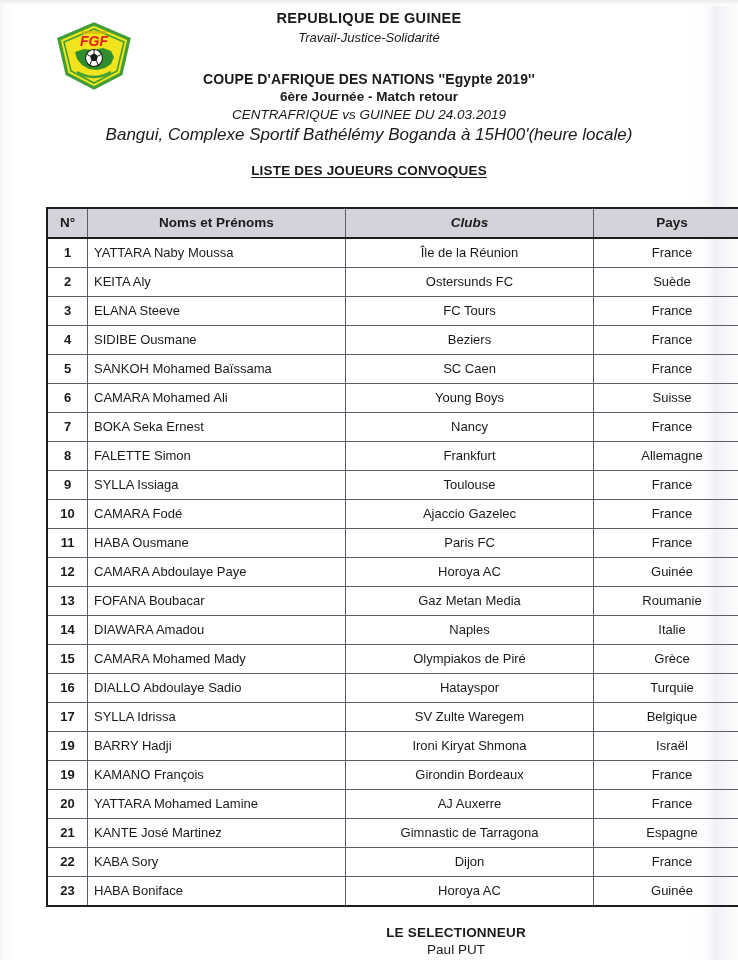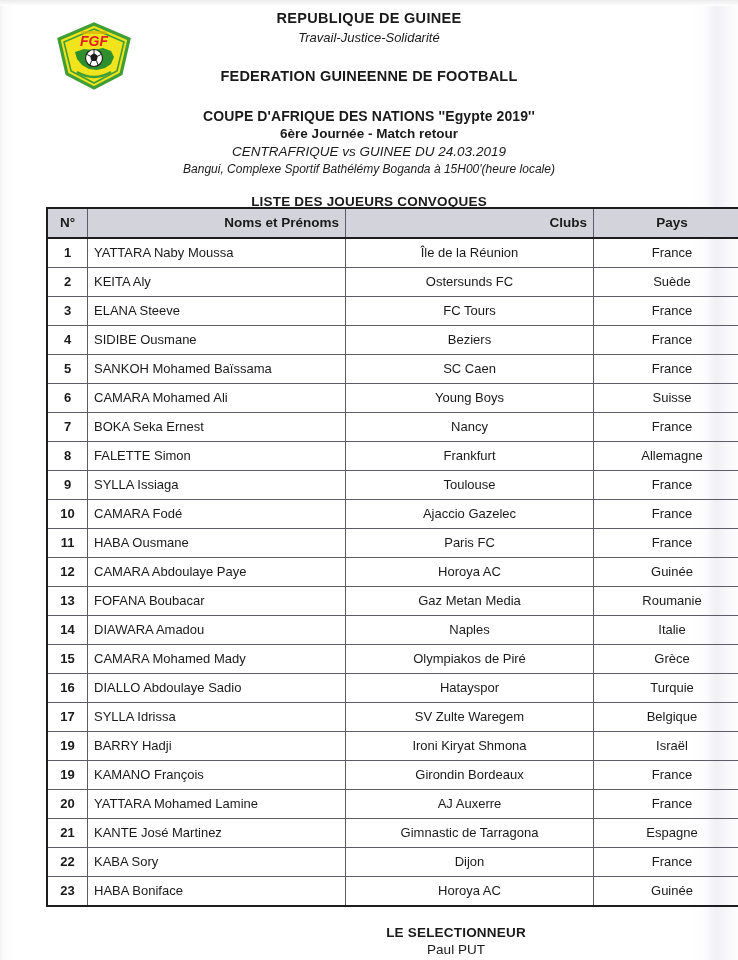--- a/index.html
+++ b/index.html
@@ -88,21 +88,21 @@
     font-size: 13.5px;
     font-weight: bold;
     margin-top: 2px;
   }
   .t-match {
     font-size: 13.5px;
     font-style: italic;
     margin-top: 3px;
   }
   .t-venue {
-    font-size: 12px;
+    font-size: 17px;
     font-style: italic;
     margin-top: 3px;
   }
   .t-liste {
     font-size: 13.5px;
     font-weight: bold;
     text-decoration: underline;
     text-underline-offset: 2px;
     margin-top: 18px;
     letter-spacing: 0.2px;
@@ -130,22 +130,22 @@
     overflow: hidden;
     white-space: nowrap;
   }
   table.squad thead th {
     background: #d3d3dc;
     font-weight: bold;
     font-size: 13.5px;
     border-bottom: 2px solid #1d1d1d;
   }
   .col-no    { width: 27px;  text-align: center; }
-  .col-name  { width: 245px; text-align: right; }
-  .col-club  { width: 235px; text-align: right; }
+  .col-name  { width: 245px; text-align: center; }
+  .col-club  { width: 235px; text-align: center; font-style: italic; }
   .col-pays  { width: 144px; text-align: center; }
 
   td.cell-no { font-weight: bold; text-align: center; padding: 0; }
   td.cell-name { text-align: left; padding-left: 7px; }
   td.cell-club { text-align: center; }
   td.cell-pays { text-align: center; }
 
   th.col-no { padding: 0; }
 
   
@@ -198,21 +198,20 @@
         <path d="M41,27.5 L41,31 M34.2,32.6 L37,34 M47.8,32.6 L45,34
                  M36.6,43.8 L38.5,39 M45.4,43.8 L43.5,39" stroke="#1b1b1b" stroke-width="1" fill="none"></path>
 
         <path d="M24,50 Q41,60 58,50" stroke="#3f9e36" stroke-width="2.4" fill="none"></path>
       </svg>
     </div>
 
     <div class="title-block">
       <div class="t-republique">REPUBLIQUE DE GUINEE</div>
       <div class="t-devise">Travail-Justice-Solidarité</div>
-      <div class="t-federation">FEDERATION GUINEENNE DE FOOTBALL</div>
       <div class="t-coupe">COUPE D'AFRIQUE DES NATIONS ''Egypte 2019''</div>
       <div class="t-journee">6ère Journée - Match retour</div>
       <div class="t-match">CENTRAFRIQUE vs GUINEE DU 24.03.2019</div>
       <div class="t-venue">Bangui, Complexe Sportif Bathélémy Boganda à 15H00'(heure locale)</div>
       <div class="t-liste">LISTE DES JOUEURS CONVOQUES</div>
     </div>
   </div>
 
   <div class="table-wrap">
     <table class="squad">

